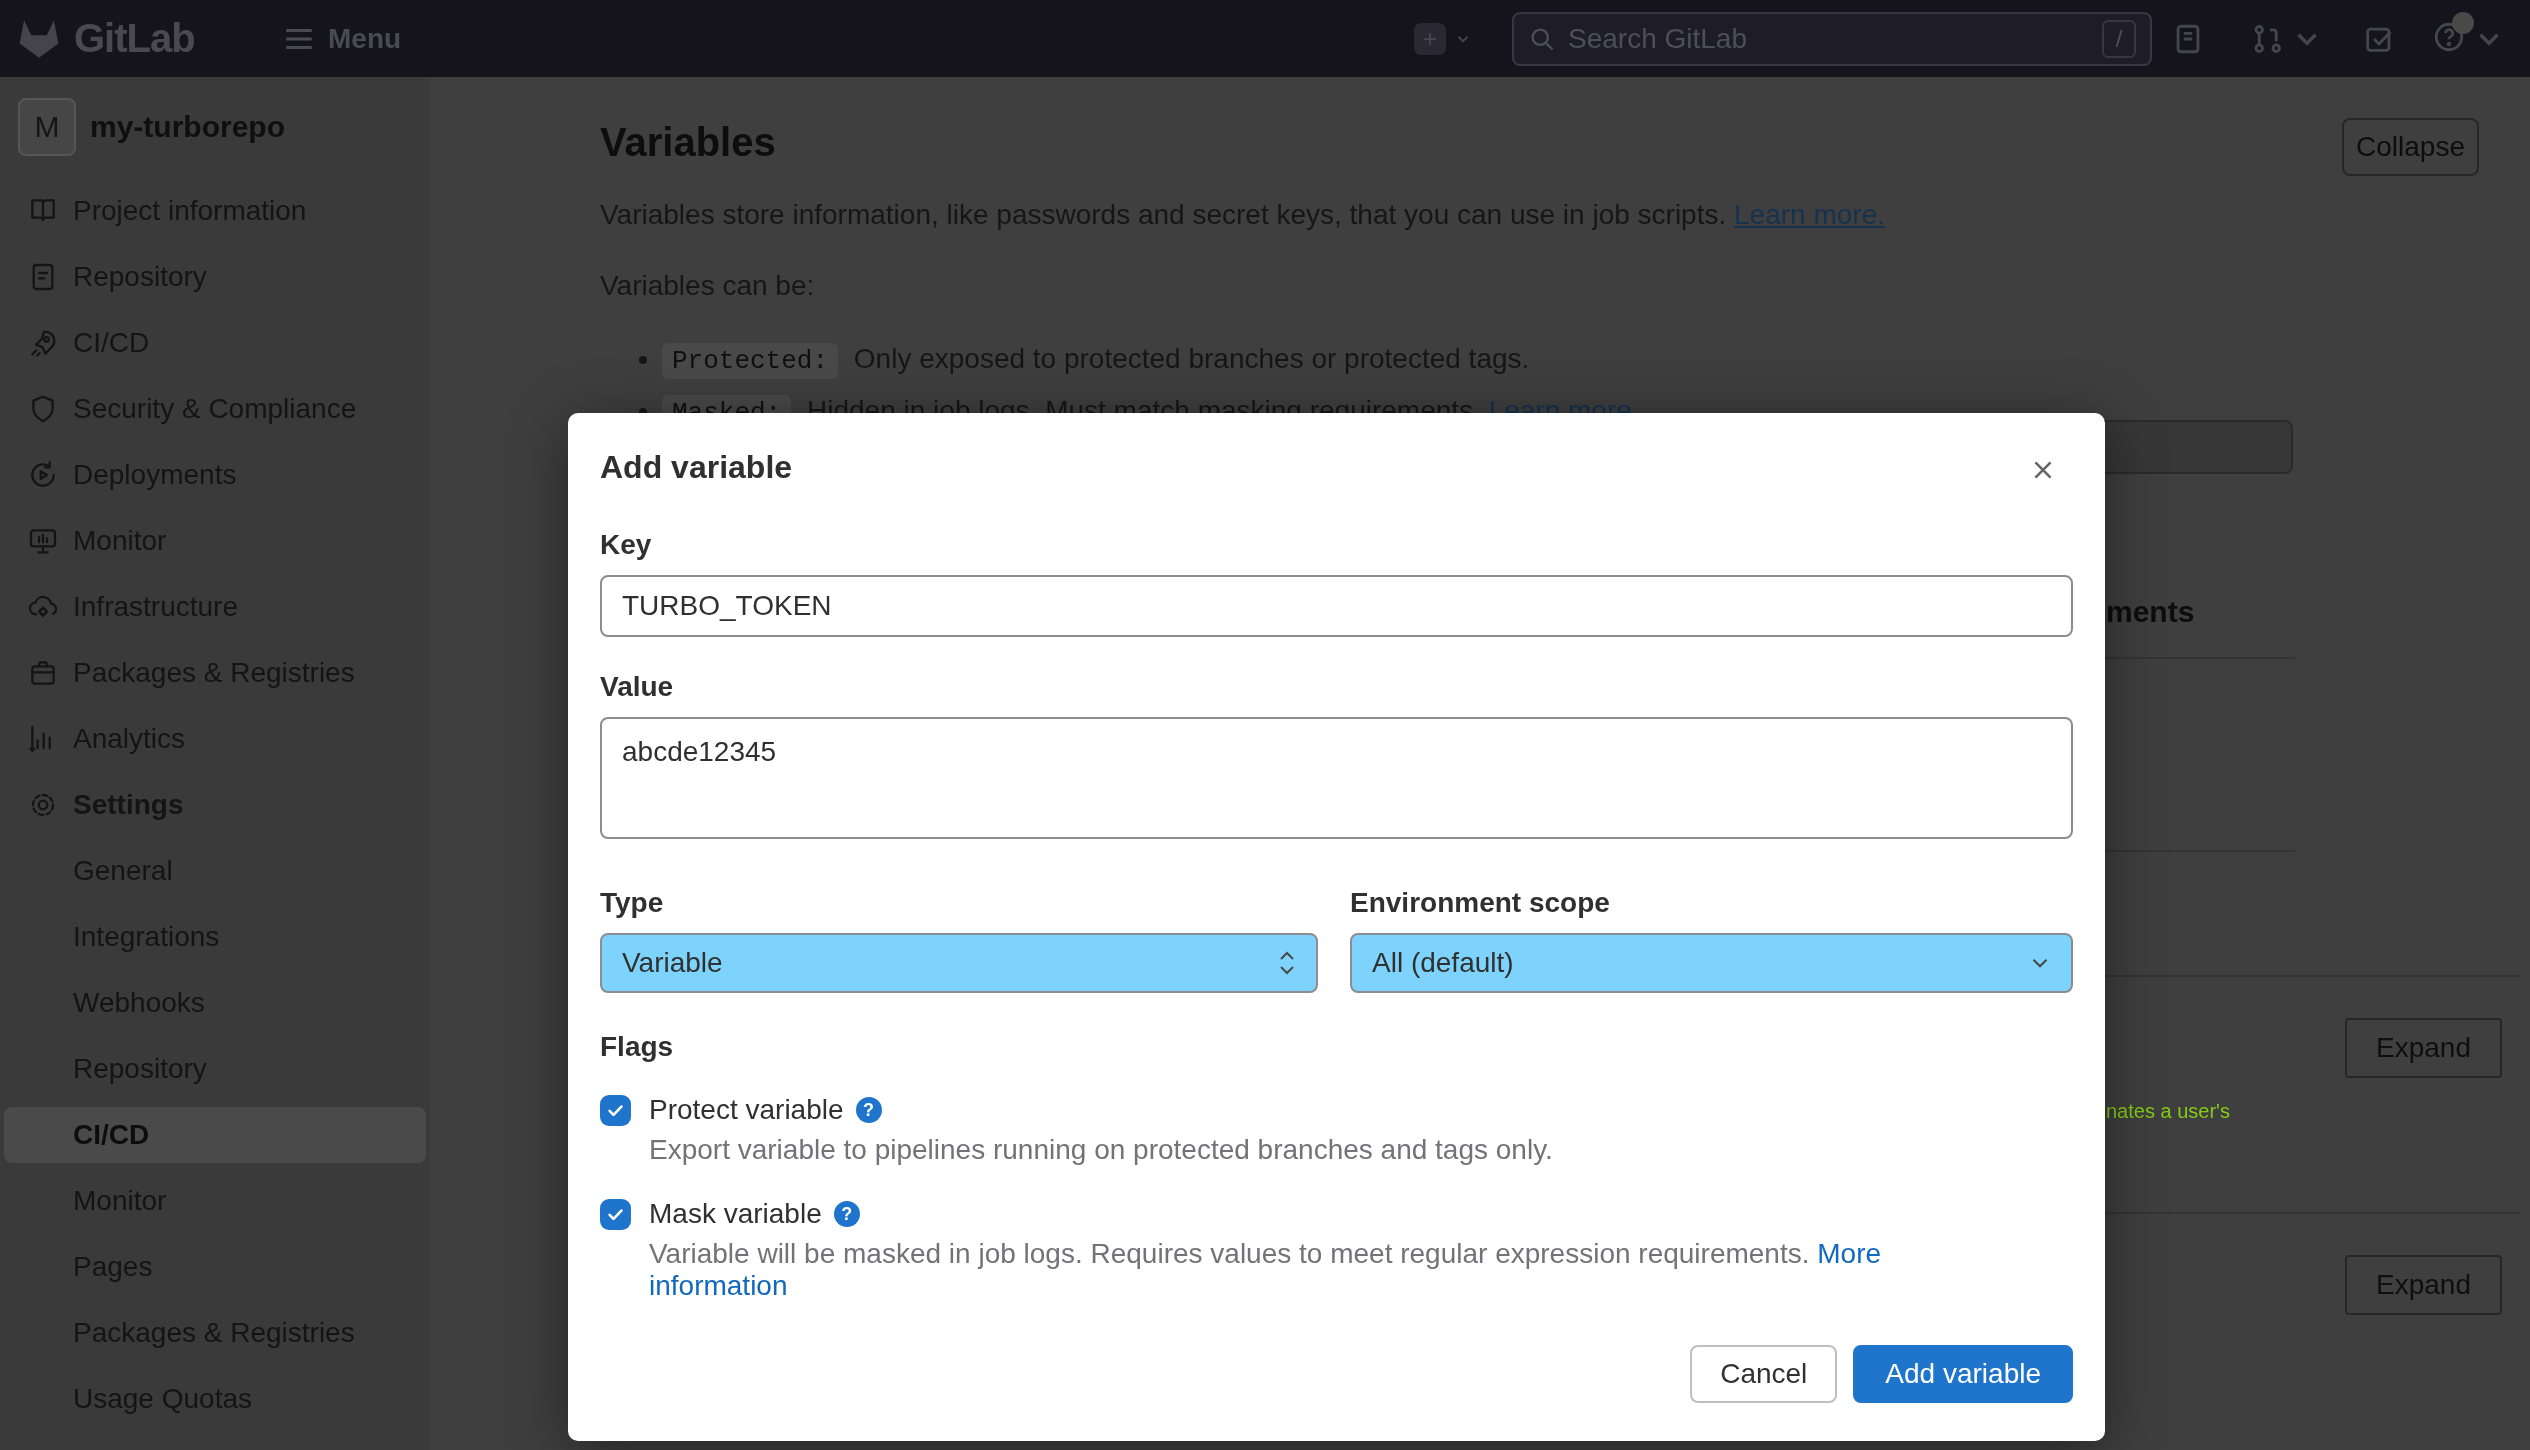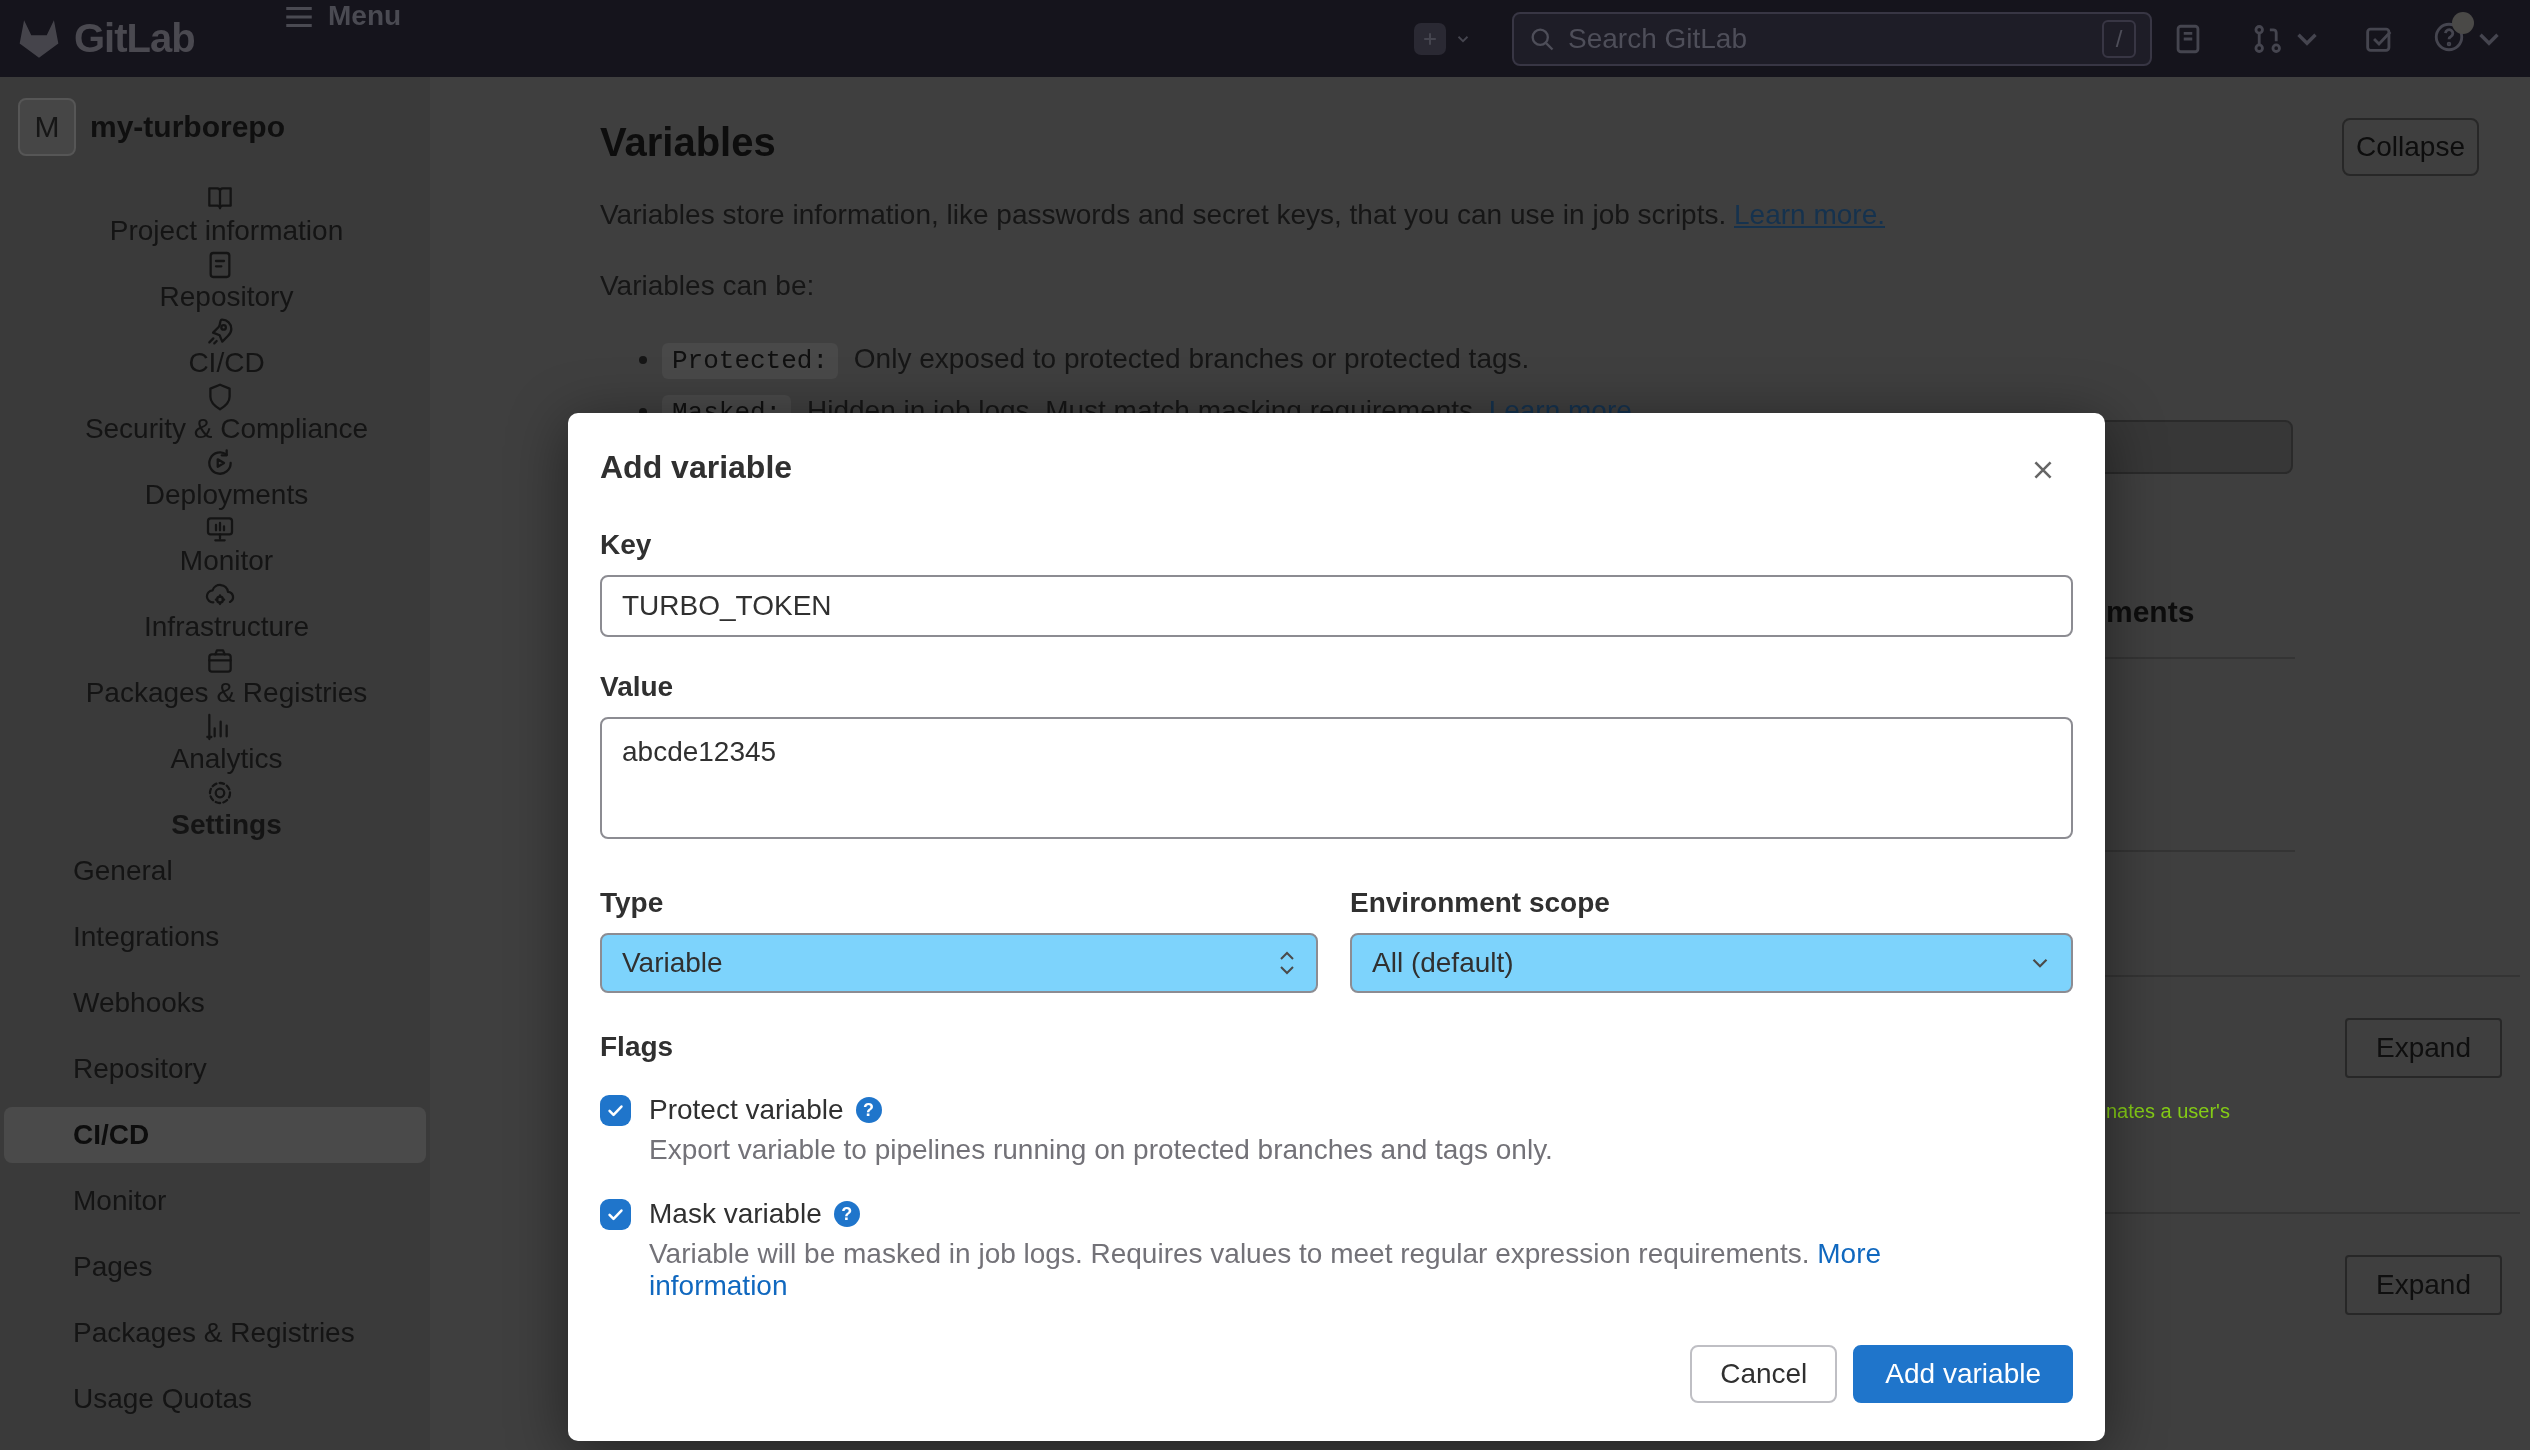--- a/index.html
+++ b/index.html
@@ -5,21 +5,21 @@
   * { box-sizing: border-box; margin: 0; padding: 0; }
   html,body { width:2530px; height:1450px; overflow:hidden; }
   body { font-family:"Liberation Sans","DejaVu Sans",sans-serif; background:#3f3f3f; position:relative; }
   #app { position:absolute; inset:0; width:2530px; height:1450px; }
 
   
   .navbar { position:absolute; left:0; top:0; width:2530px; height:77px; background:#15141c; z-index:2; }
   .nav-left { position:absolute; left:16px; top:0; height:77px; display:flex; align-items:center; }
   .tanuki { width:46px; height:42px; fill:#45444b; }
   .logo-text { font-size:40px; font-weight:700; color:#4a4950; margin-left:12px; letter-spacing:-1px; }
-  .menu-btn { position:absolute; left:282px; top:0; height:77px; display:flex; gap:12px; color:#4a4a52; }
+  .menu-btn { position:absolute; left:282px; top:0; height:77px; display:flex; align-items:center; gap:12px; color:#4a4a52; }
   .menu-btn svg { width:34px; height:34px; stroke:#4a4a52; }
   .menu-label { font-size:28px; font-weight:700; }
   .plus-cluster { position:absolute; left:1414px; top:0; height:77px; display:flex; align-items:center; gap:8px; color:#45454f; }
   .plus-box { width:32px; height:32px; border-radius:7px; background:#2a2933; display:flex; align-items:center; justify-content:center; }
   .plus-box svg { width:20px; height:20px; stroke:#45454f; }
   .nav-chev { width:18px; height:18px; stroke:#45454f; }
   .nav-search { position:absolute; left:1512px; top:12px; width:640px; height:54px; background:#1e1d27; border:2px solid #383644; border-radius:8px; display:flex; align-items:center; padding:0 14px; }
   .nav-search svg { width:28px; height:28px; stroke:#4e4e59; flex:none; }
   .nav-search input { flex:1; background:transparent; border:none; outline:none; color:#4e4e59; font-size:28px; margin-left:12px; font-family:inherit; }
   .nav-search input::placeholder { color:#4e4e59; }
@@ -28,21 +28,21 @@
   .nav-icon svg { width:34px; height:34px; stroke:#45454f; }
   .help-wrap { position:relative; }
   .help-dot { position:absolute; right:-8px; top:-8px; width:22px; height:22px; border-radius:50%; background:#4a4947; }
 
   
   .sidebar { position:absolute; left:0; top:77px; width:430px; height:1373px; background:#3a3a3a; z-index:2; padding-top:20px; }
   .proj-head { display:flex; align-items:center; height:60px; padding-left:18px; }
   .proj-avatar { width:58px; height:58px; border-radius:8px; background:#464646; border:2px solid #565656; color:#161616; font-size:30px; display:flex; align-items:center; justify-content:center; }
   .proj-name { margin-left:14px; font-size:30px; font-weight:700; color:#0f0f0f; }
   .side-list { margin-top:26px; }
-  .s-item { height:56px; margin:0 4px 10px 4px; display:flex; align-items:center; padding-left:23px; border-radius:8px; color:#141414;flex-direction:column; }
+  .s-item { height:56px; margin:0 4px 10px 4px; display:flex; align-items:center; padding-left:23px; border-radius:8px; color:#141414; }
   .s-item .s-ico { width:32px; height:32px; margin-right:14px; flex:none; color:#141414; }
   .s-ico svg { width:32px; height:32px; stroke:#141414; fill:none; stroke-width:1.7; stroke-linecap:round; stroke-linejoin:round; }
   .s-label { font-size:28px; }
   .s-item.bold .s-label { font-weight:700; }
   .s-sub { height:56px; margin:0 4px 10px 4px; display:flex; align-items:center; padding-left:69px; border-radius:8px; color:#141414; }
   .s-sub .s-label { font-size:28px; }
   .s-sub.active { background:#4a4a4a; }
   .s-sub.active .s-label { font-weight:700; color:#0d0d0d; }
 
   

